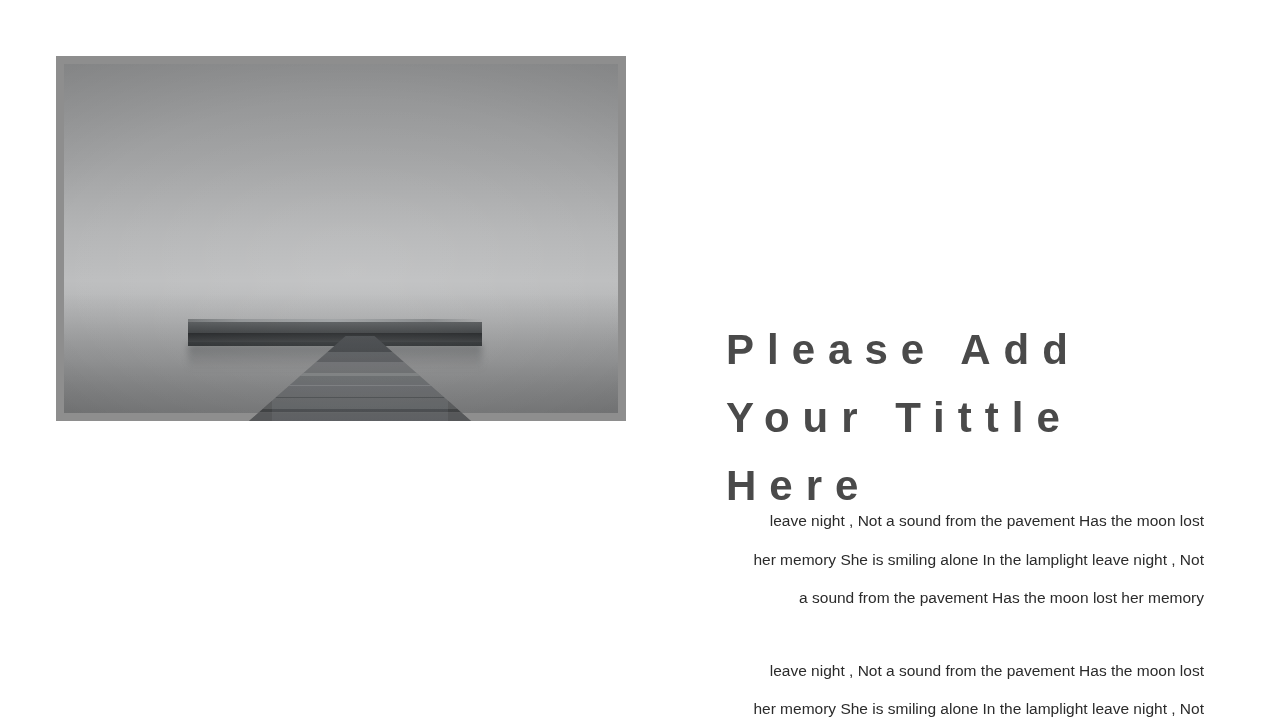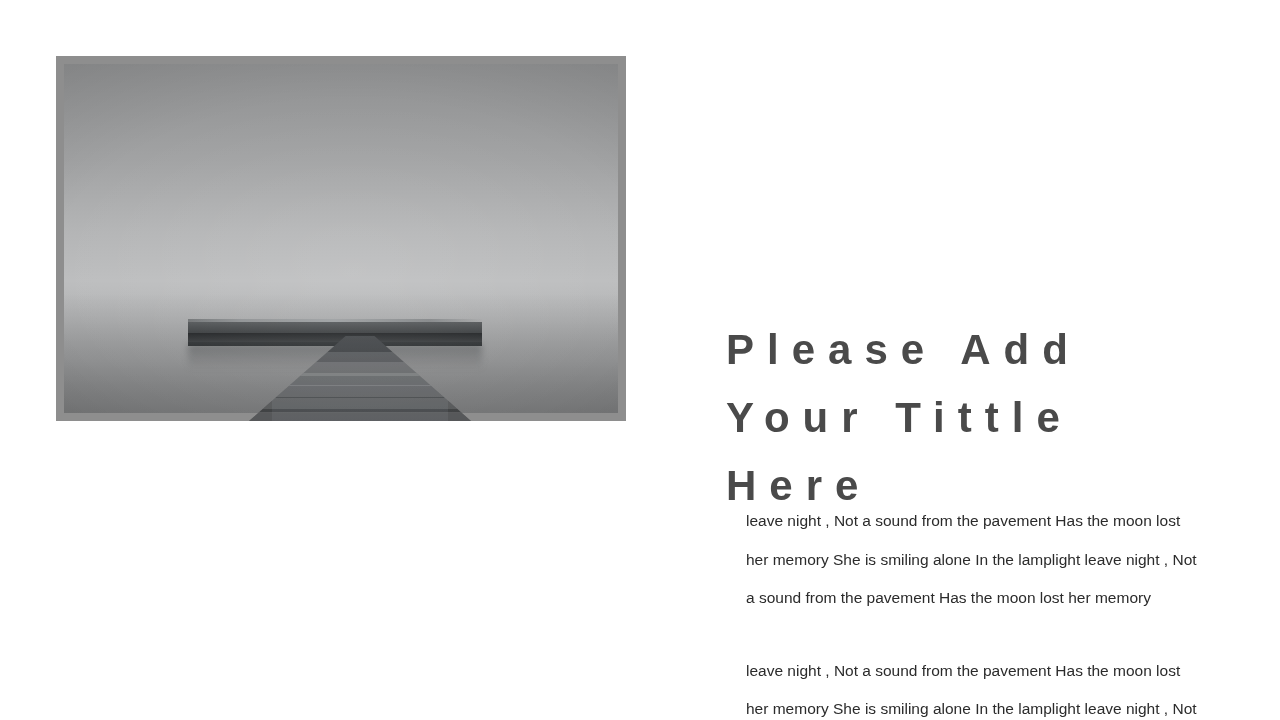--- a/index.html
+++ b/index.html
@@ -141,21 +141,21 @@
   .paragraphs {
     position: absolute;
     top: 406px;
     left: 0;
     width: 522px;
   }
   .paragraph {
     color: #2b2b2b;
     font-size: 15.5px;
     line-height: 38.5px;
-    text-align: left;
+    text-align: right;
     margin-bottom: 10px;
   }
 
   
   .bottom-bar {
     position: absolute;
     left: 0;
     bottom: 0;
     width: 310px;
     height: 22px;

